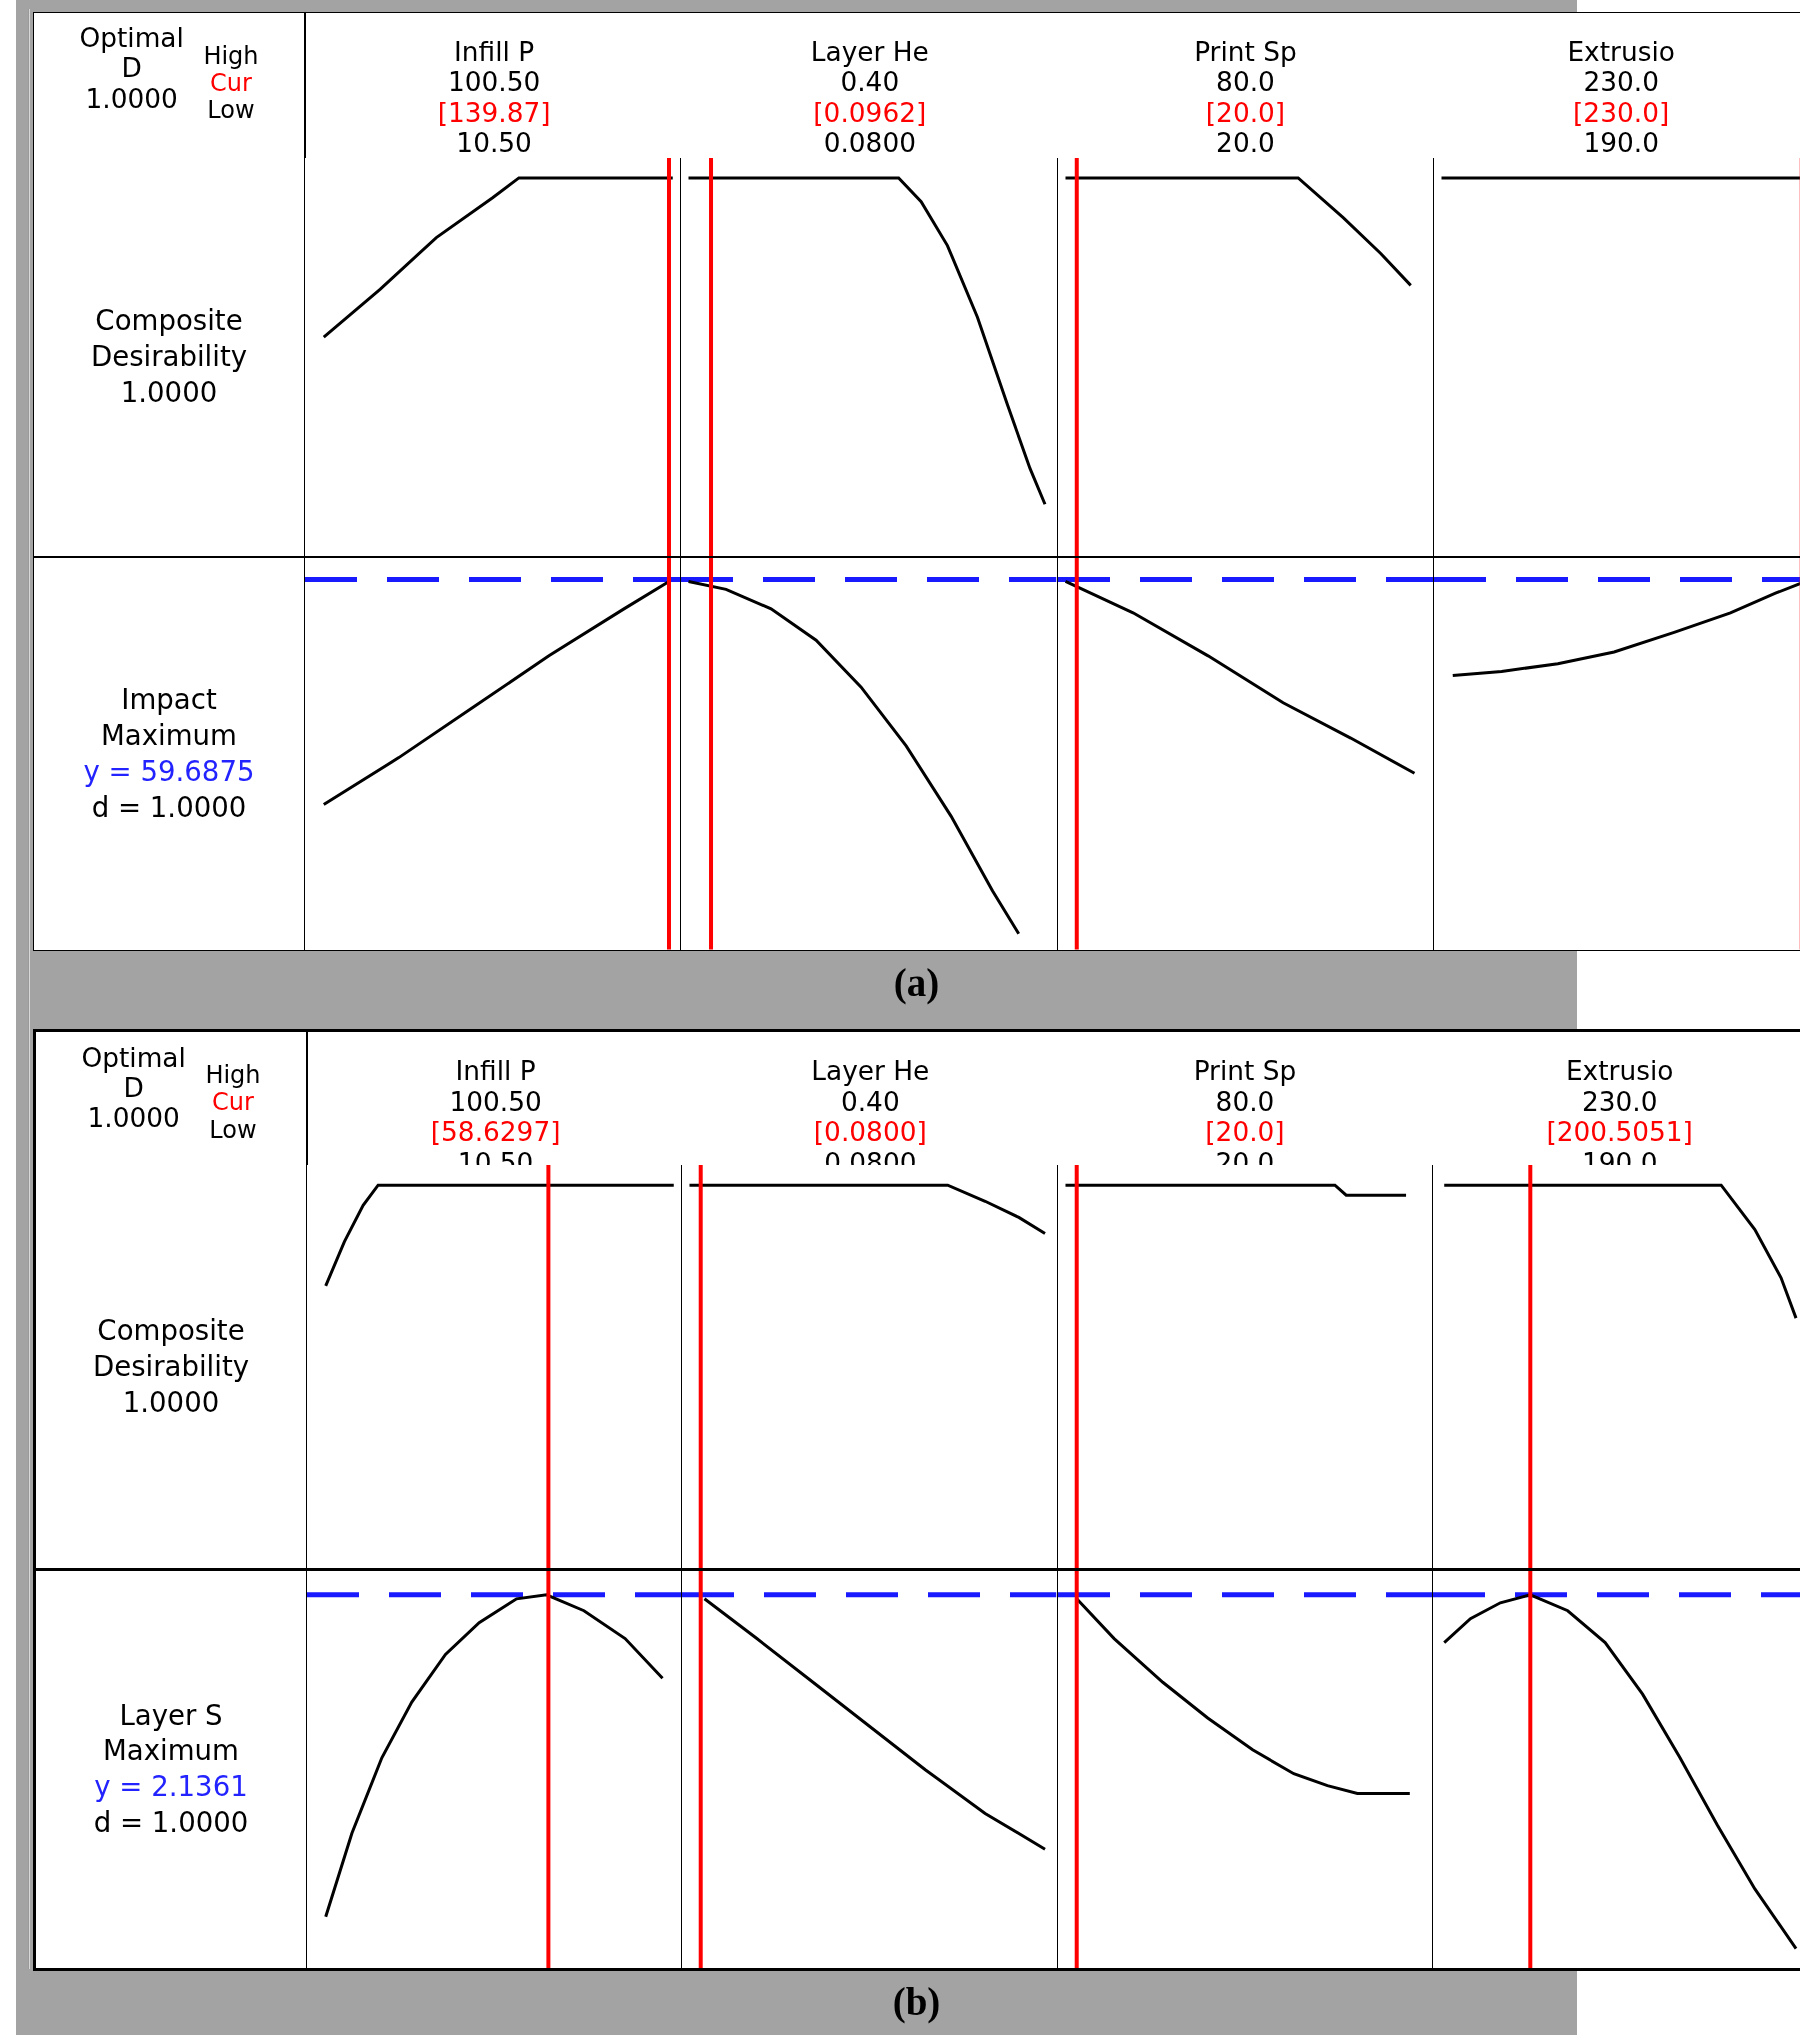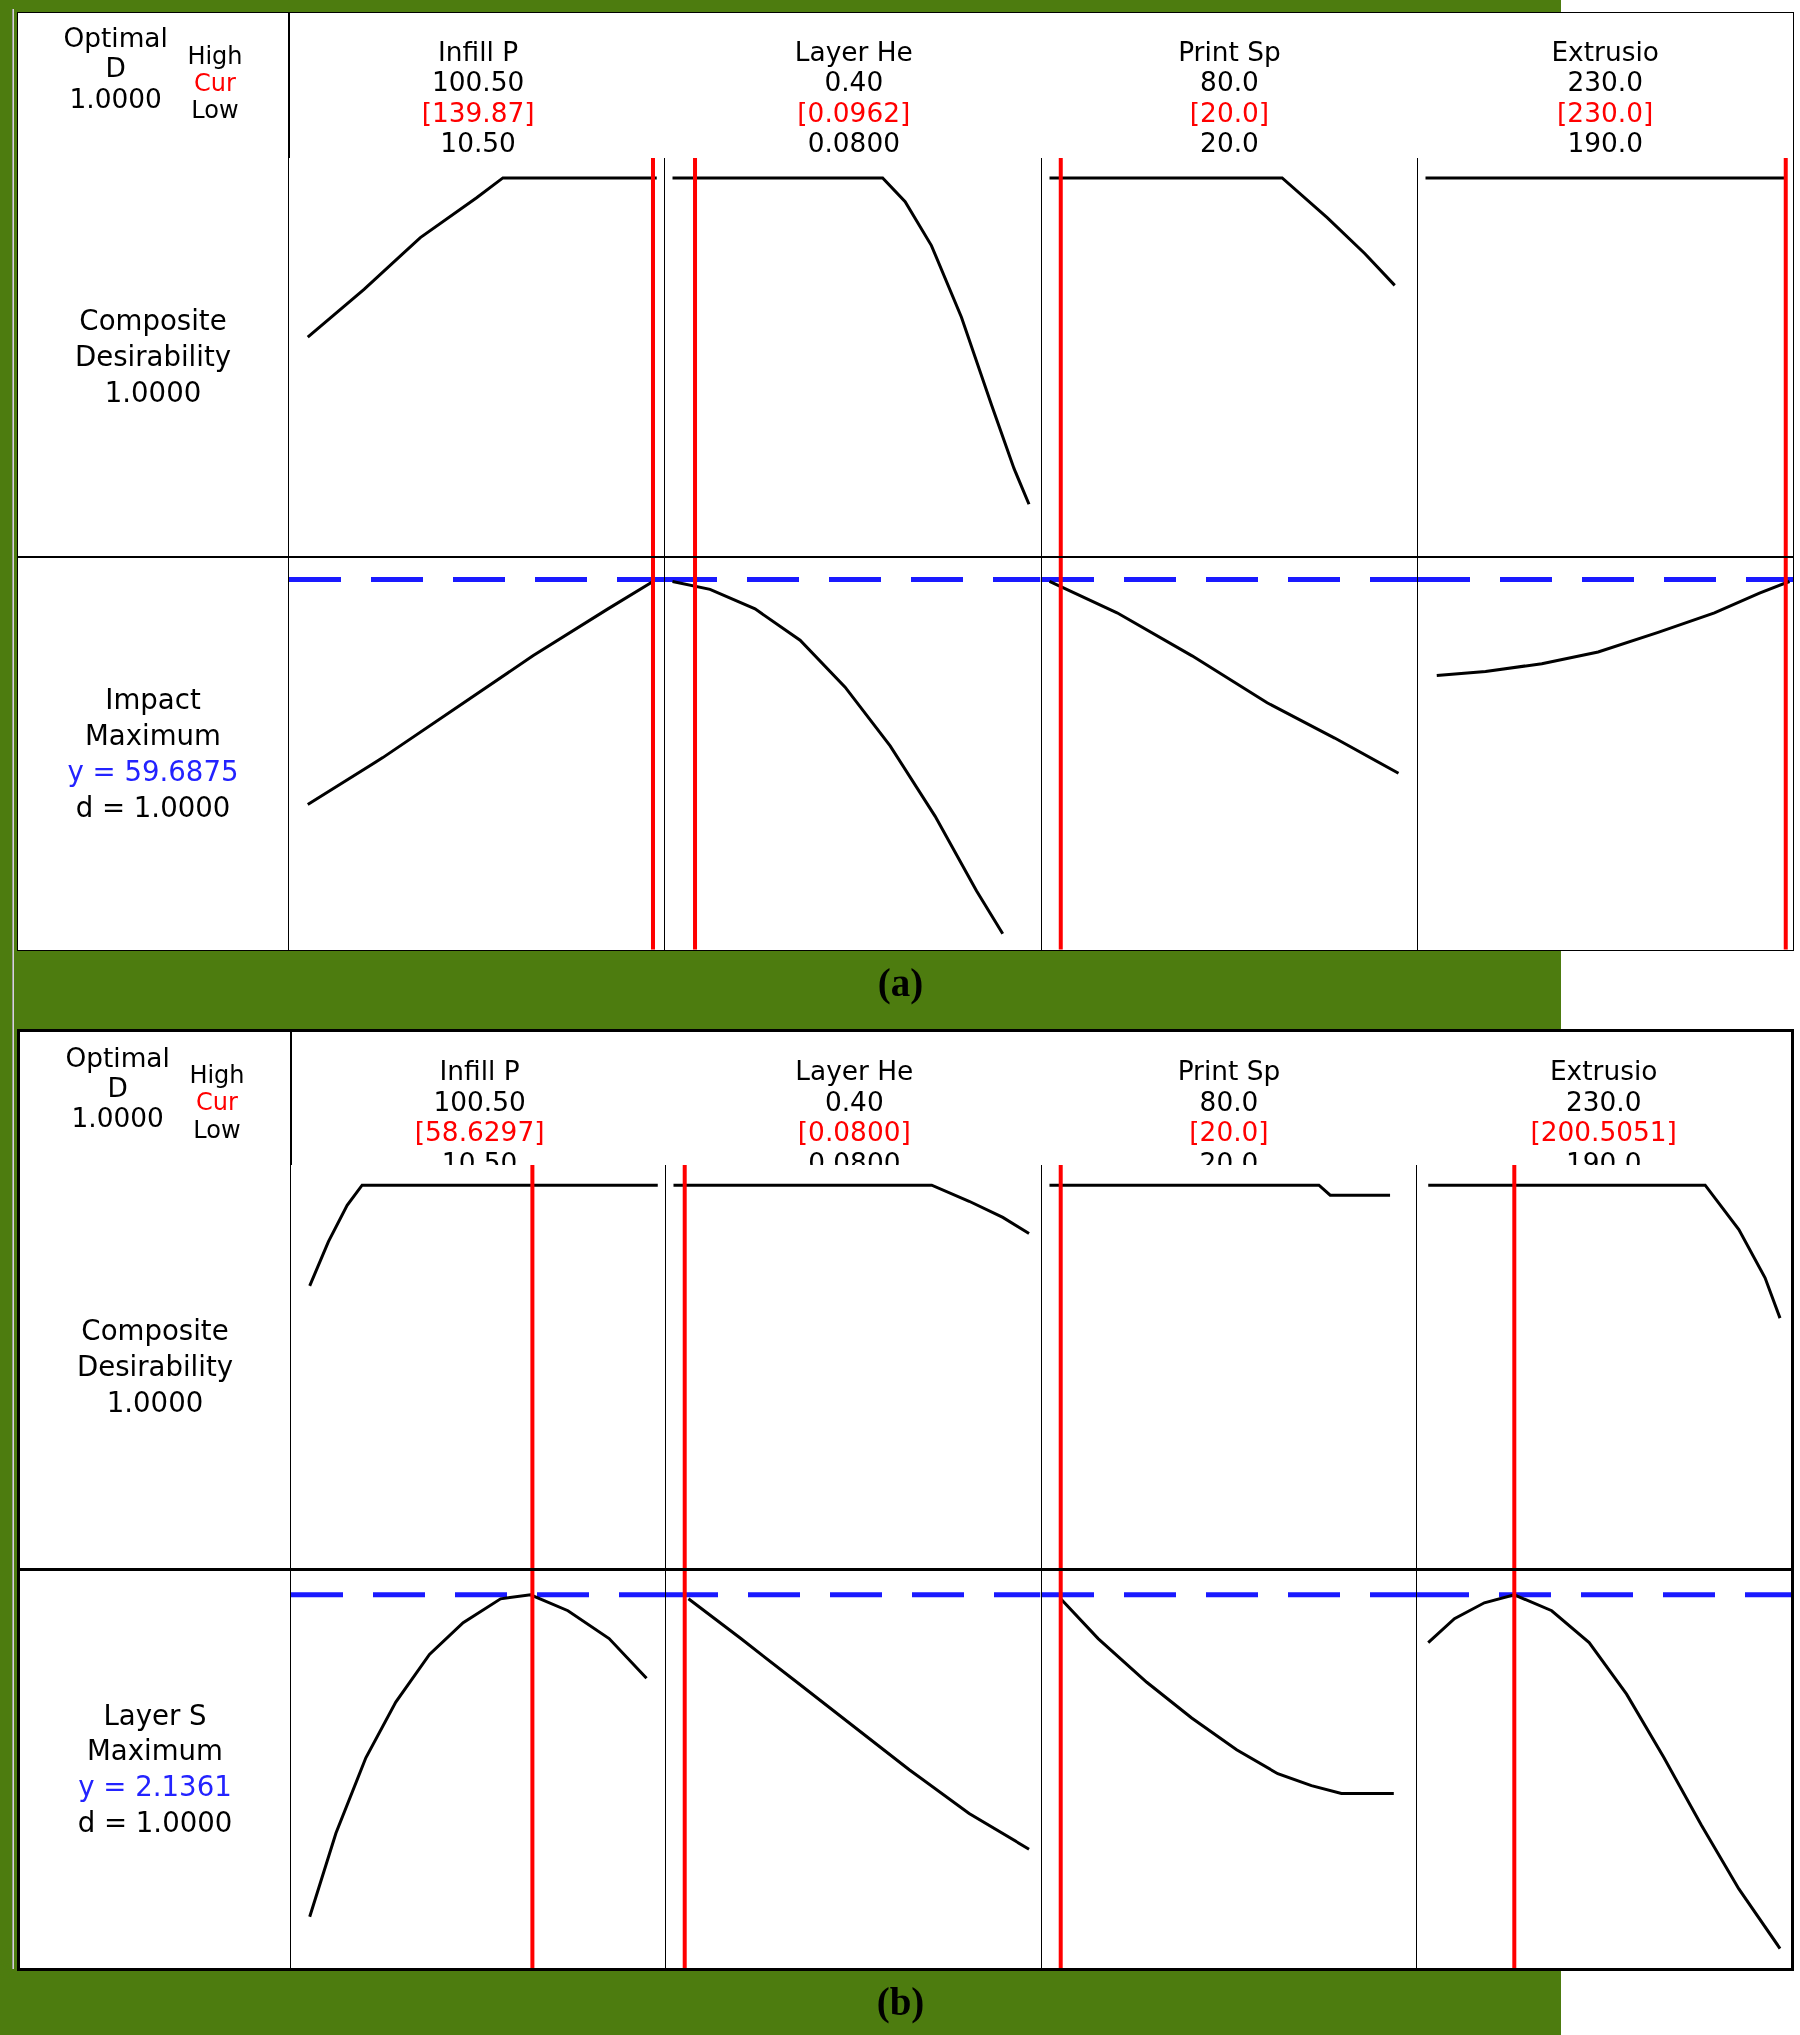--- a/index.html
+++ b/index.html
@@ -1,17 +1,17 @@
 <!DOCTYPE html>
 <html style="font-size:9.2px"><head>
 <meta charset="utf-8">
 <style>
   html,body{margin:0;padding:0;background:#fff;}
-  .page{position:relative;width:1561px;height:2035px;background:#4d7c0f;
-        font-family:"DejaVu Sans",sans-serif;color:#000;}
+  .page{position:relative;width:1561px;height:2035px;background:#a3a3a3;
+        font-family:"DejaVu Sans",sans-serif;color:#000;margin-left:16px;}
   .edge-strip{position:absolute;left:11.5px;top:9.2px;width:1.7px;height:1960px;
         background:#9a9a9a;border-right:1.1px solid #d8d8d8;}
   .panel{position:absolute;left:17px;width:1777px;background:#000;
         display:grid;box-sizing:border-box;border:1.7px solid #000;row-gap:2.3px;}
   #panel-a{top:11.5px;height:939px;grid-template-rows:143px 398px 1fr;}
   #panel-b{top:1029px;height:942px;grid-template-rows:131px 403px 1fr;border-width:3.4px;}
   .hdr{background:#000;display:grid;grid-template-columns:270px 1fr;column-gap:2.3px;}
   .hdr>div{background:#fff;}
   .prow{background:#000;display:grid;grid-template-columns:270px repeat(4,1fr);column-gap:1px;}
   .prow>div{background:#fff;}

